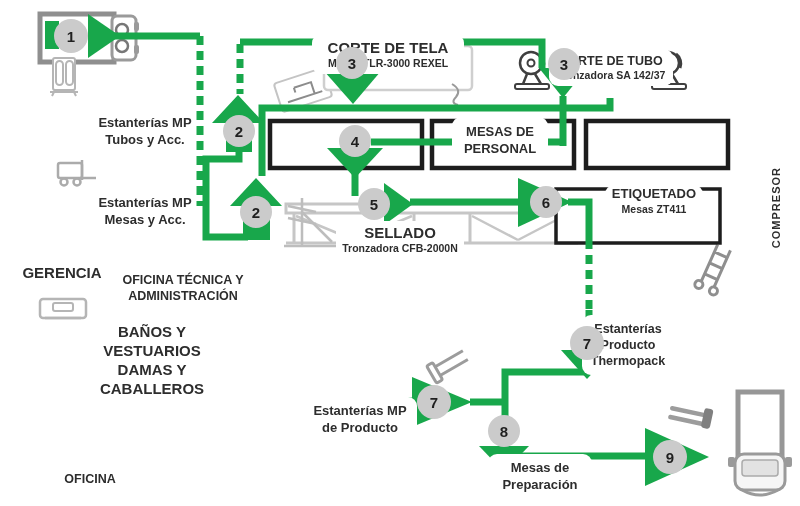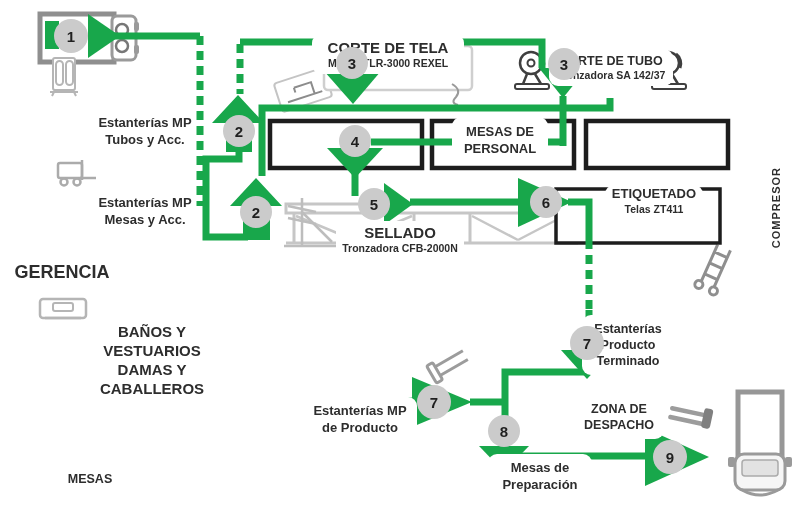--- a/index.html
+++ b/index.html
@@ -160,58 +160,58 @@
   <div class="lbl" style="left:452px;top:117px;width:96px;height:48px;font-size:13px">
     <span>MESAS DE</span>
     <span>PERSONAL</span>
   </div>
   <div class="lbl" style="left:336px;top:221px;width:128px;height:36px;font-size:15px">
     <span>SELLADO</span>
     <span class="sub">Tronzadora CFB-2000N</span>
   </div>
   <div class="lbl" style="left:605px;top:185px;width:98px;height:32px;font-size:13px">
     <span>ETIQUETADO</span>
-    <span class="sub">Telas ZT411</span>
+    <span class="sub">Mesas ZT411</span>
   </div>
 
   <div class="lbl" style="left:94px;top:112px;width:102px;height:40px;font-size:13px">
     <span>Estanterías MP</span>
     <span>Tubos y Acc.</span>
   </div>
   <div class="lbl" style="left:94px;top:192px;width:102px;height:40px;font-size:13px">
     <span>Estanterías MP</span>
     <span>Mesas y Acc.</span>
   </div>
   <div class="lbl" style="left:582px;top:315px;width:92px;height:60px;font-size:12.5px">
     <span>Estanterías</span>
     <span>Producto</span>
-    <span>Terminado</span>
+    <span>Thermopack</span>
   </div>
   <div class="lbl" style="left:303px;top:397px;width:114px;height:46px;font-size:13px">
     <span>Estanterías MP</span>
     <span>de Producto</span>
   </div>
   <div class="lbl" style="left:488px;top:454px;width:104px;height:46px;font-size:13px">
     <span>Mesas de</span>
     <span>Preparación</span>
   </div>
 
-  <div class="lbl" style="left:25px;top:259px;width:74px;height:27px;font-size:18px">
+  <div class="lbl" style="left:25px;top:259px;width:74px;height:27px;font-size:15px">
     <span>GERENCIA</span>
+  </div>
+  <div class="lbl" style="left:114px;top:265px;width:138px;height:46px;font-size:12.5px">
+    <span>OFICINA TÉCNICA Y</span>
+    <span>ADMINISTRACIÓN</span>
   </div>
   <div class="lbl" style="left:74px;top:339px;width:156px;height:42px;font-size:15px">
     <span>BAÑOS Y VESTUARIOS</span>
     <span>DAMAS Y CABALLEROS</span>
   </div>
   <div class="lbl" style="left:57px;top:465px;width:66px;height:27px;font-size:12.5px">
-    <span>MESAS</span>
-  </div>
-  <div class="lbl" style="left:574px;top:395px;width:90px;height:44px;font-size:12.5px">
-    <span>ZONA DE</span>
-    <span>DESPACHO</span>
+    <span>OFICINA</span>
   </div>
   <div class="lbl" style="left:761px;top:169px;width:30px;height:78px;font-size:11px">
     <span class="vert">COMPRESOR</span>
   </div>
 
   <svg class="layer" id="arrows" width="800" height="506">
     <g fill="#18a74b">
       <rect x="45" y="21" width="14" height="28"></rect>
       <polygon points="88,14 88,58 120,36"></polygon>
       <polygon points="212,123 238,95 264,123 252,123 252,152 226,152 226,123"></polygon>

